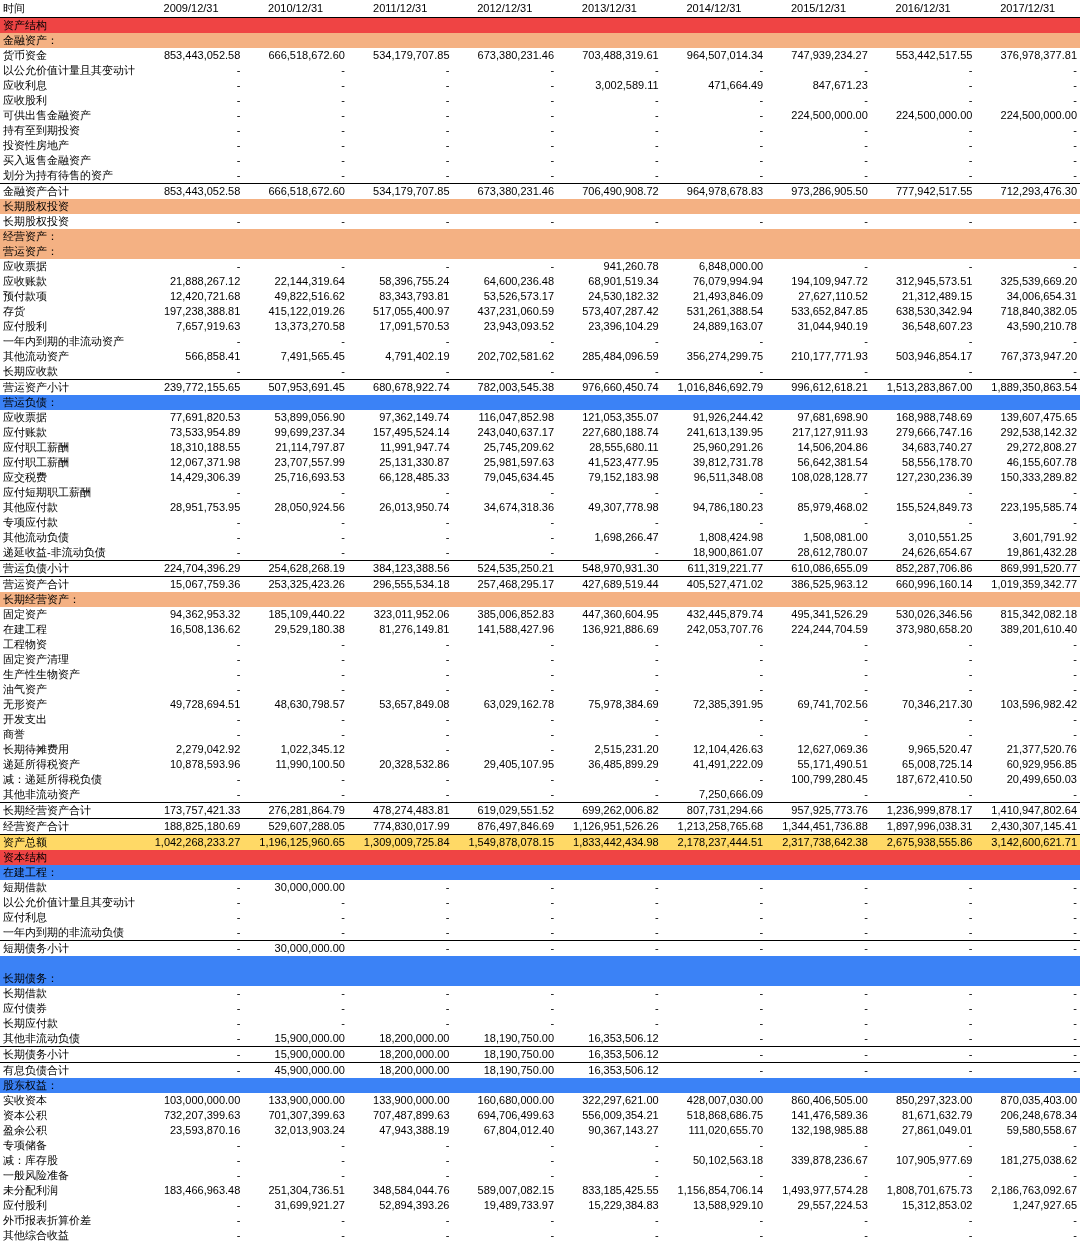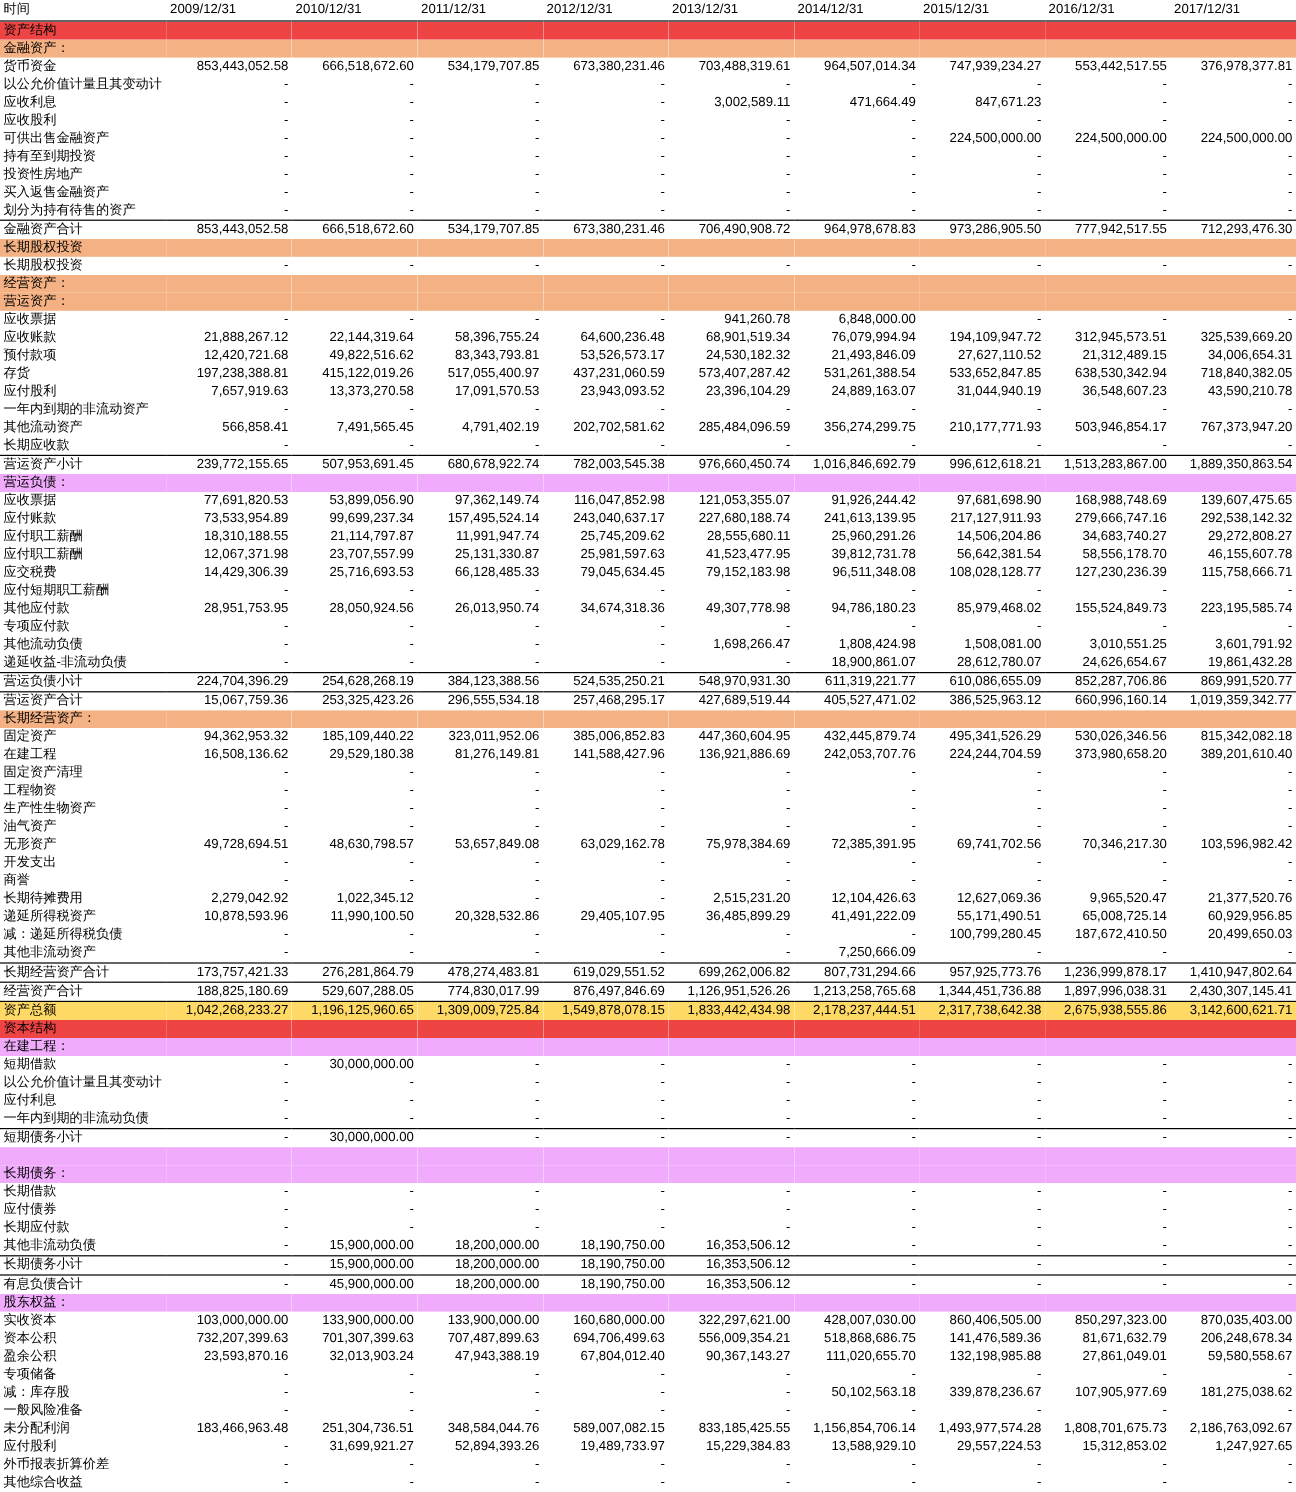--- a/index.html
+++ b/index.html
@@ -23,31 +23,31 @@
     height:15px;
     line-height:15px;
     white-space:nowrap;
     overflow:hidden;
     vertical-align:middle;
     border:0;
   }
   tr.hdr td{
     border-bottom:1px solid #000;
     font-weight:normal;
-    text-align:left;
+    text-align:center;
     font-size:11px;
     height:17px;
     line-height:17px;
   }
   tr.hdr td.lbl{text-align:left;}
   td.lbl{text-align:left;}
   td.num{text-align:right;font-size:11px;}
   
   tr.band-orange td{background:#f4b183;}
-  tr.band-blue td{background:#f0abfc;}
+  tr.band-blue td{background:#3b82f6;}
   tr.band-title td{background:#ef4444;font-weight:normal;}
   tr.band-gold td{background:#ffd966;}
   tr.sub td{border-top:1px solid #000;}
   .bigtitle{font-weight:bold;}
   #wrap{position:relative;width:1080px;}
 </style>
 </head>
 <body>
 
 <div id="wrap">
@@ -441,21 +441,21 @@
           <tr>
             <td class="lbl">应交税费</td>
             <td class="num">14,429,306.39</td>
             <td class="num">25,716,693.53</td>
             <td class="num">66,128,485.33</td>
             <td class="num">79,045,634.45</td>
             <td class="num">79,152,183.98</td>
             <td class="num">96,511,348.08</td>
             <td class="num">108,028,128.77</td>
             <td class="num">127,230,236.39</td>
-            <td class="num">115,758,666.71</td>
+            <td class="num">150,333,289.82</td>
           </tr>
           <tr>
             <td class="lbl">应付短期职工薪酬</td>
             <td class="num">-</td>
             <td class="num">-</td>
             <td class="num">-</td>
             <td class="num">-</td>
             <td class="num">-</td>
             <td class="num">-</td>
             <td class="num">-</td>
@@ -564,33 +564,33 @@
             <td class="num">29,529,180.38</td>
             <td class="num">81,276,149.81</td>
             <td class="num">141,588,427.96</td>
             <td class="num">136,921,886.69</td>
             <td class="num">242,053,707.76</td>
             <td class="num">224,244,704.59</td>
             <td class="num">373,980,658.20</td>
             <td class="num">389,201,610.40</td>
           </tr>
           <tr>
+            <td class="lbl">工程物资</td>
+            <td class="num">-</td>
+            <td class="num">-</td>
+            <td class="num">-</td>
+            <td class="num">-</td>
+            <td class="num">-</td>
+            <td class="num">-</td>
+            <td class="num">-</td>
+            <td class="num">-</td>
+            <td class="num">-</td>
+          </tr>
+          <tr>
             <td class="lbl">固定资产清理</td>
-            <td class="num">-</td>
-            <td class="num">-</td>
-            <td class="num">-</td>
-            <td class="num">-</td>
-            <td class="num">-</td>
-            <td class="num">-</td>
-            <td class="num">-</td>
-            <td class="num">-</td>
-            <td class="num">-</td>
-          </tr>
-          <tr>
-            <td class="lbl">工程物资</td>
             <td class="num">-</td>
             <td class="num">-</td>
             <td class="num">-</td>
             <td class="num">-</td>
             <td class="num">-</td>
             <td class="num">-</td>
             <td class="num">-</td>
             <td class="num">-</td>
             <td class="num">-</td>
           </tr>

